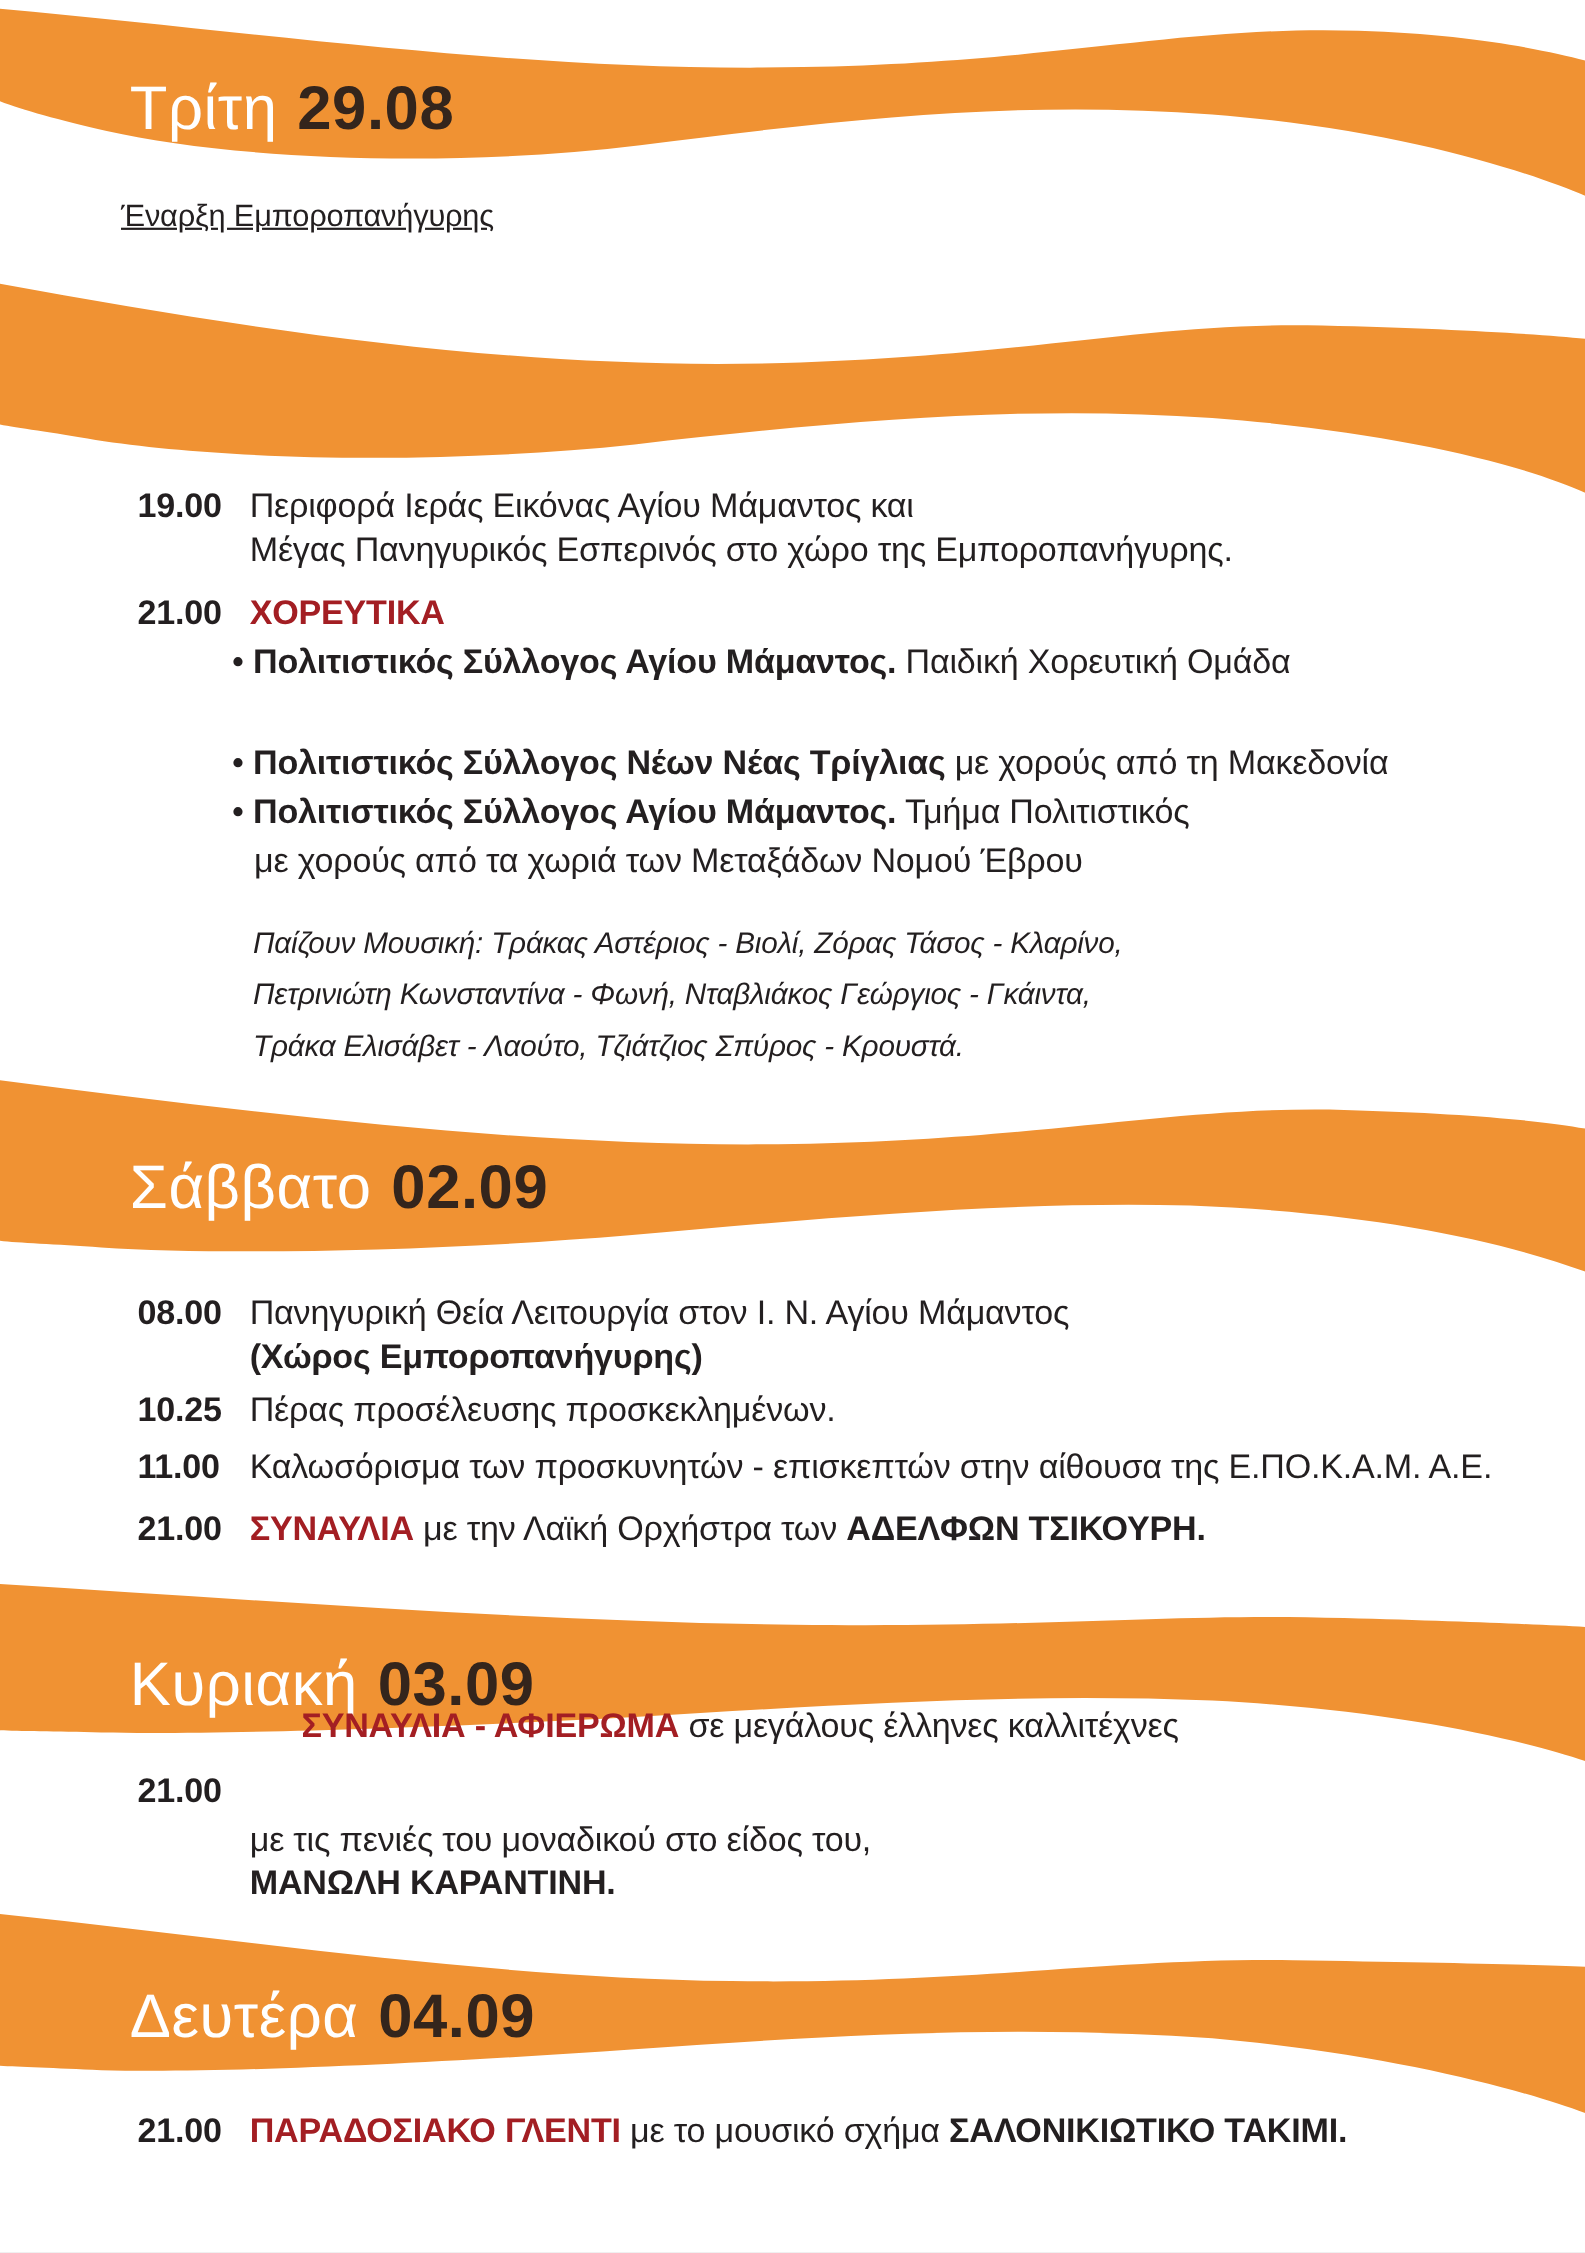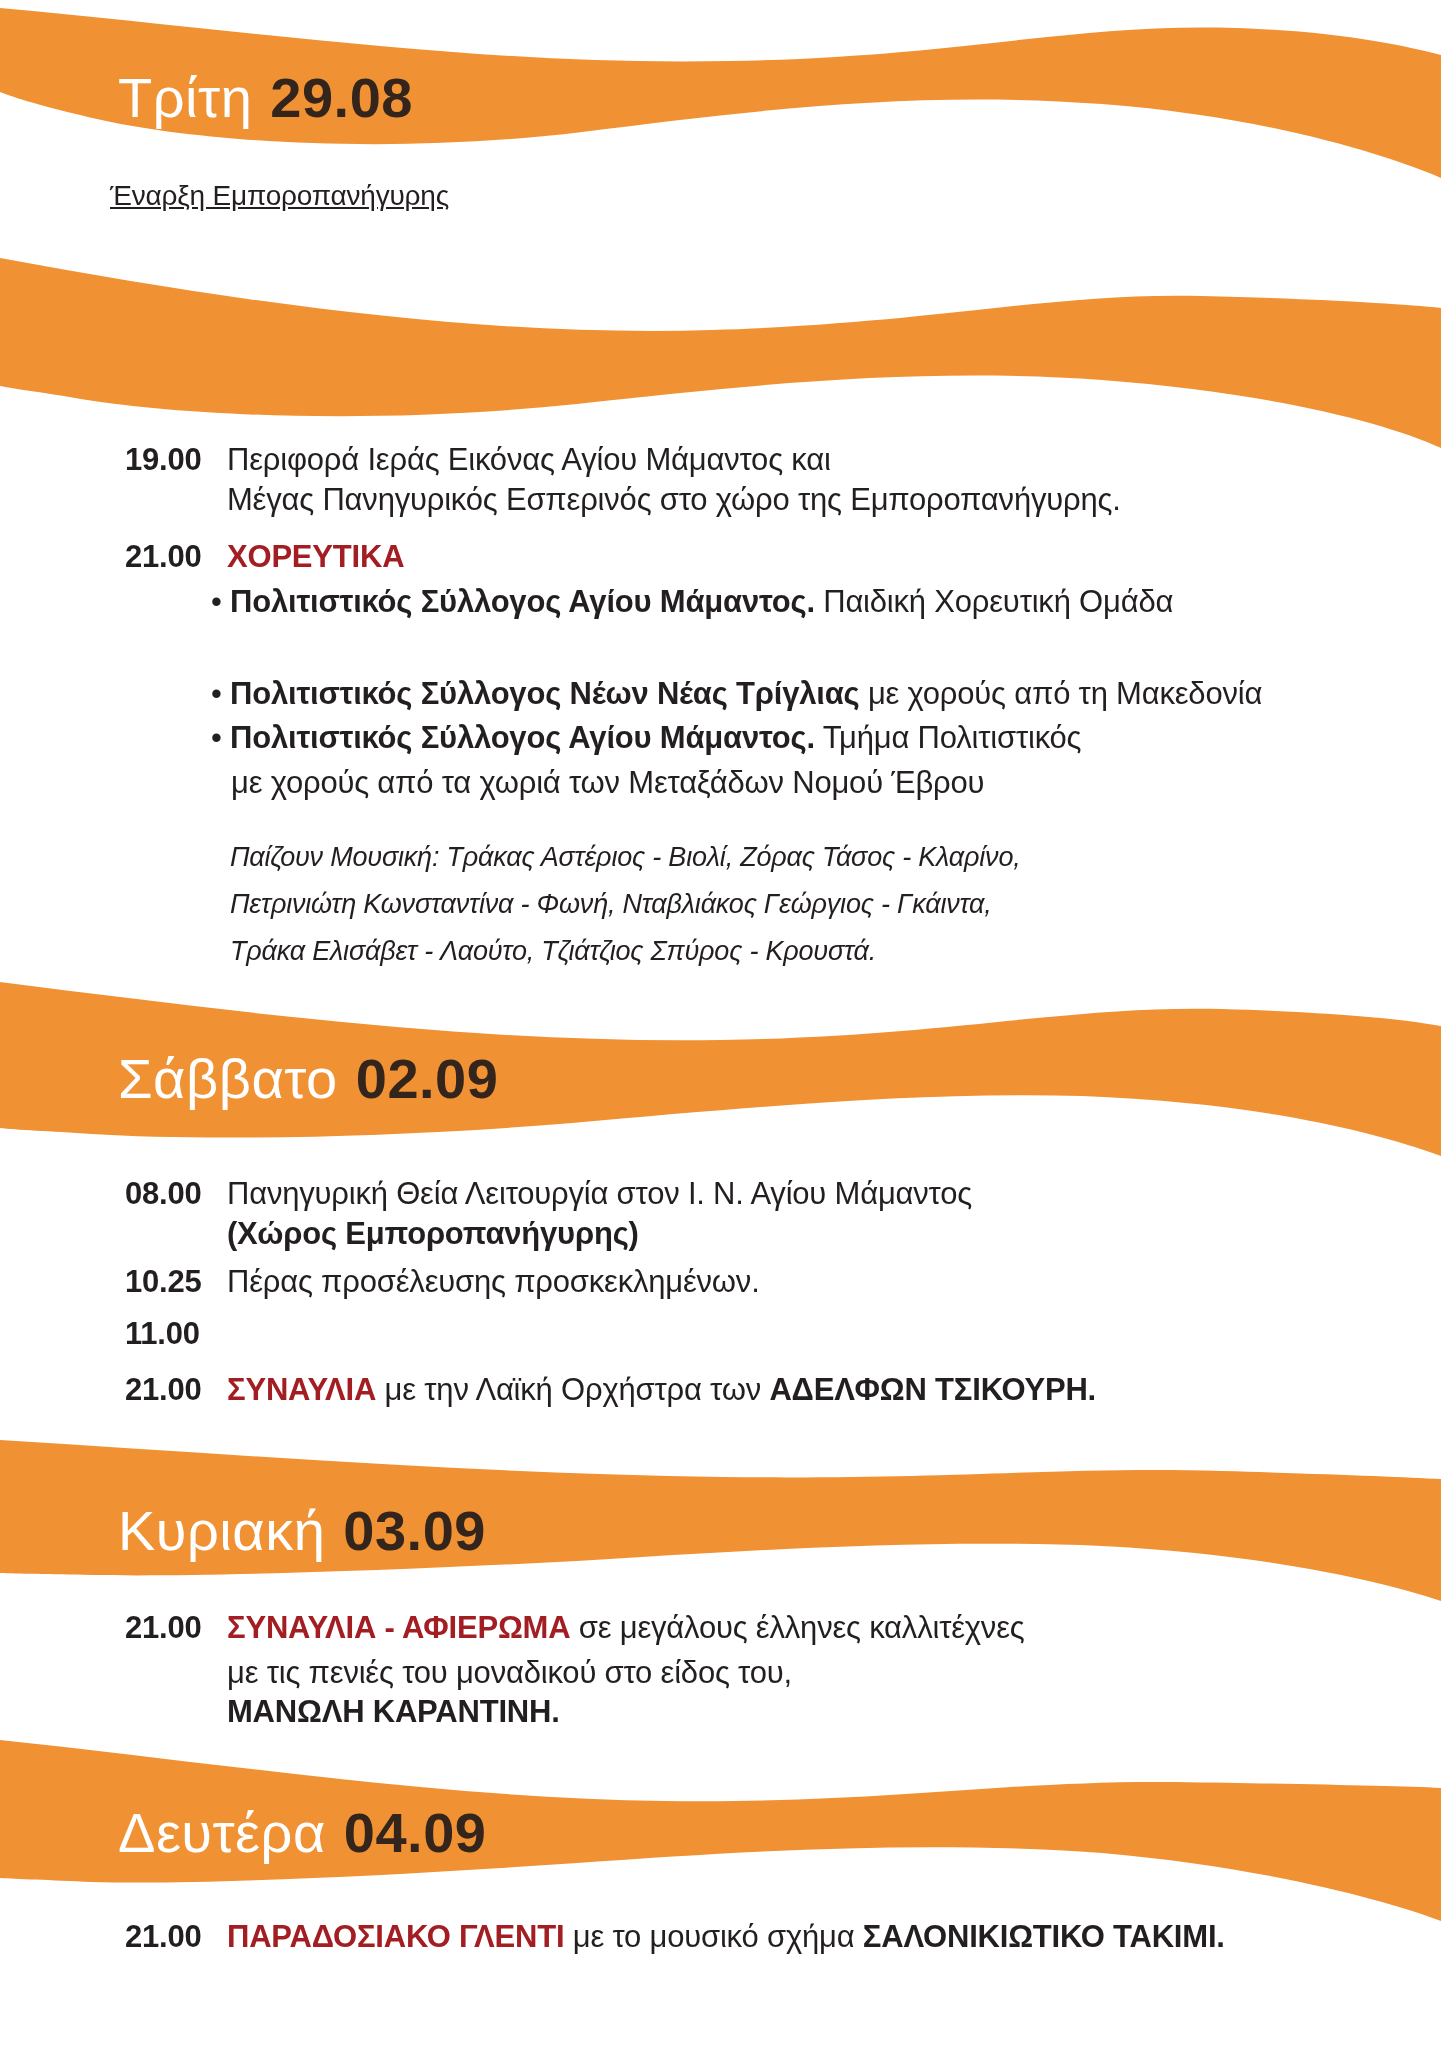--- a/index.html
+++ b/index.html
@@ -95,25 +95,26 @@
   <div class="t tit" style="top:932px;">Τράκα Ελισάβετ - Λαούτο, Τζιάτζιος Σπύρος - Κρουστά.</div>
 
   <div class="t time" style="top:1175px;">08.00</div>
   <div class="t content" style="top:1175px;">Πανηγυρική Θεία Λειτουργία στον Ι. Ν. Αγίου Μάμαντος</div>
   <div class="t content" style="top:1215px;font-weight:bold;">(Χώρος Εμποροπανήγυρης)</div>
 
   <div class="t time" style="top:1263px;">10.25</div>
   <div class="t content" style="top:1263px;">Πέρας προσέλευσης προσκεκλημένων.</div>
 
   <div class="t time" style="top:1315px;">11.00</div>
+  <div class="t content" style="top:1315px;">Καλωσόρισμα των προσκυνητών - επισκεπτών στην αίθουσα της Ε.ΠΟ.Κ.Α.Μ. Α.Ε.</div>
 
   <div class="t time" style="top:1371px;">21.00</div>
   <div class="t content" style="top:1371px;text-align:right;"><span class="tred">ΣΥΝΑΥΛΙΑ</span><span> με την Λαϊκή Ορχήστρα των </span><span class="tbold">ΑΔΕΛΦΩΝ ΤΣΙΚΟΥΡΗ.</span></div>
 
   <div class="t time" style="top:1609px;">21.00</div>
-  <div class="t content" style="top:1609px;"><span class="tred">ΣΥΝΑΥΛΙΑ - ΑΦΙΕΡΩΜΑ</span><span> σε μεγάλους έλληνες καλλιτέχνες</span></div>
+  <div class="t content" style="top:1550px;margin-left:47px;"><span class="tred">ΣΥΝΑΥΛΙΑ - ΑΦΙΕΡΩΜΑ</span><span> σε μεγάλους έλληνες καλλιτέχνες</span></div>
   <div class="t content" style="top:1654px;">με τις πενιές του μοναδικού στο είδος του,</div>
   <div class="t content tbold" style="top:1693px;">ΜΑΝΩΛΗ ΚΑΡΑΝΤΙΝΗ.</div>
 
   <div class="t time" style="top:1918px;">21.00</div>
   <div class="t content" style="top:1918px;"><span class="tred">ΠΑΡΑΔΟΣΙΑΚΟ ΓΛΕΝΤΙ</span><span> με το μουσικό σχήμα </span><span class="tbold">ΣΑΛΟΝΙΚΙΩΤΙΚΟ ΤΑΚΙΜΙ.</span></div>
 
 </div>
 
 </body></html>

